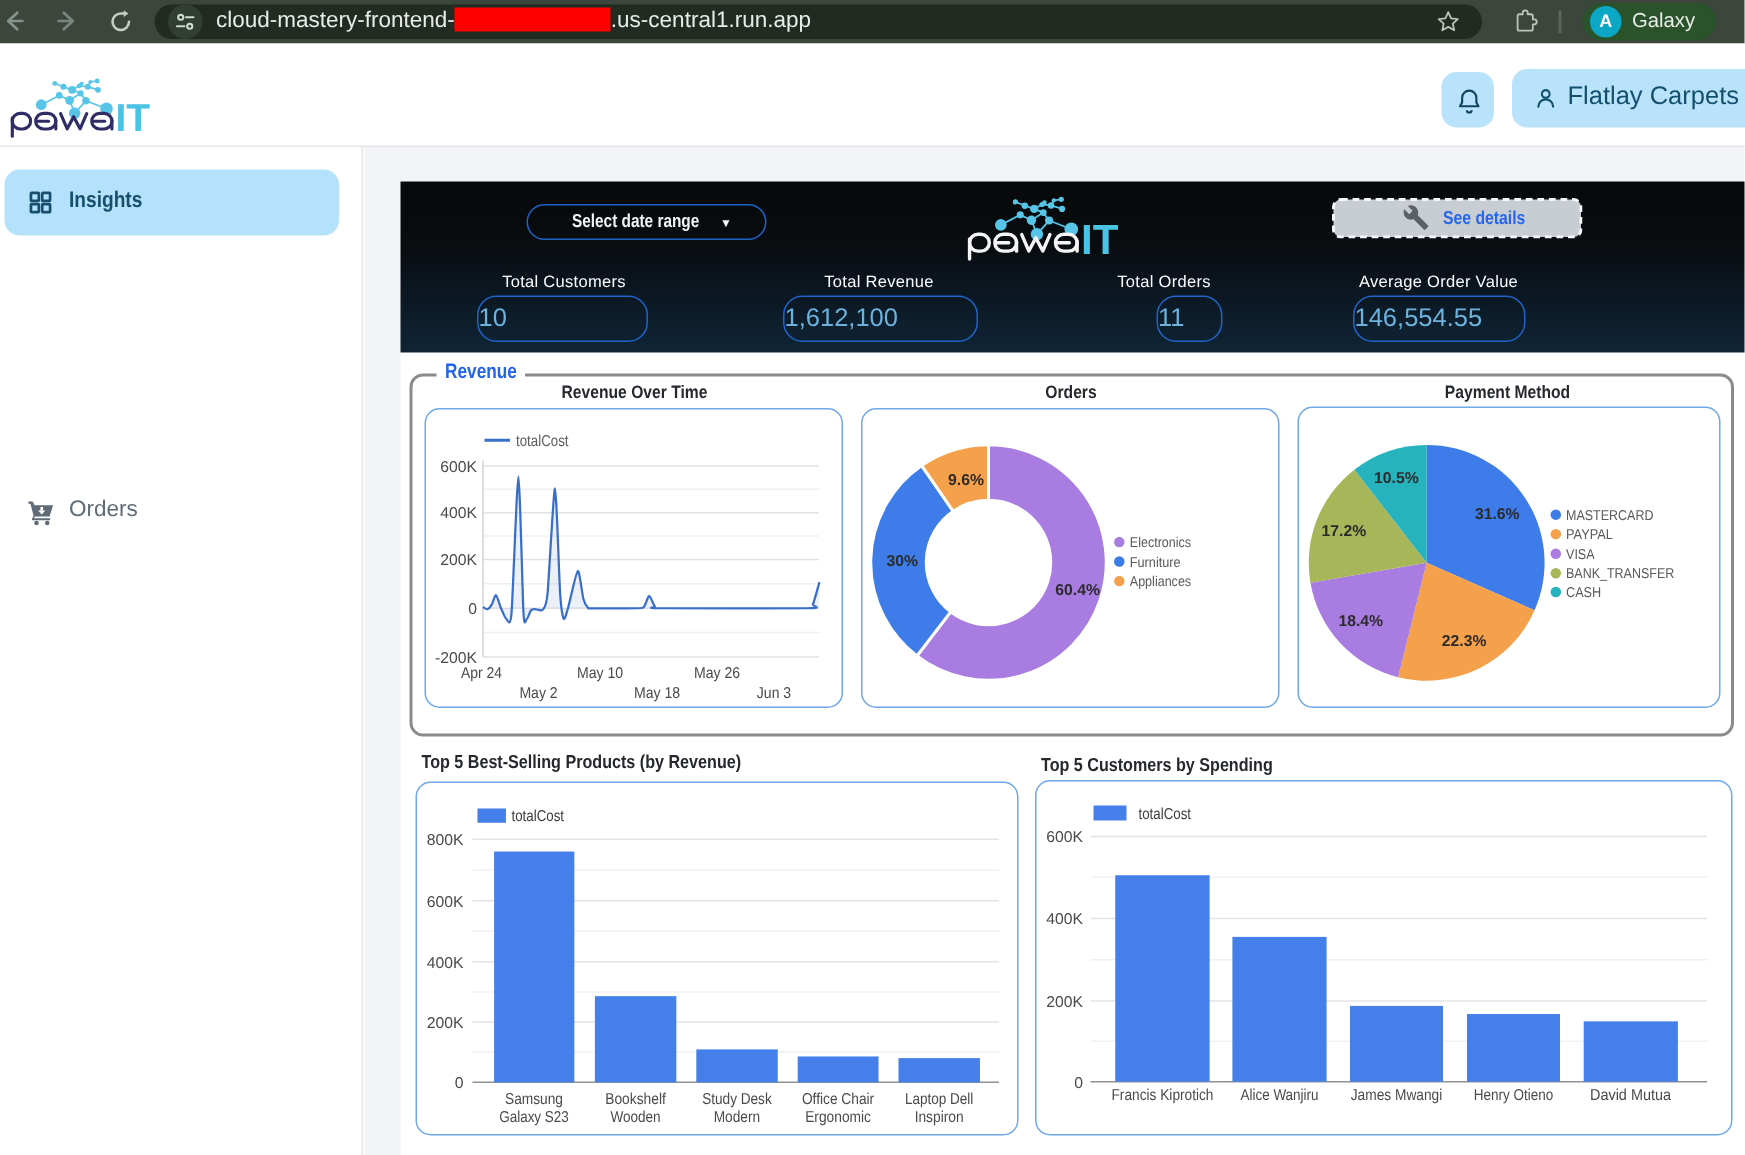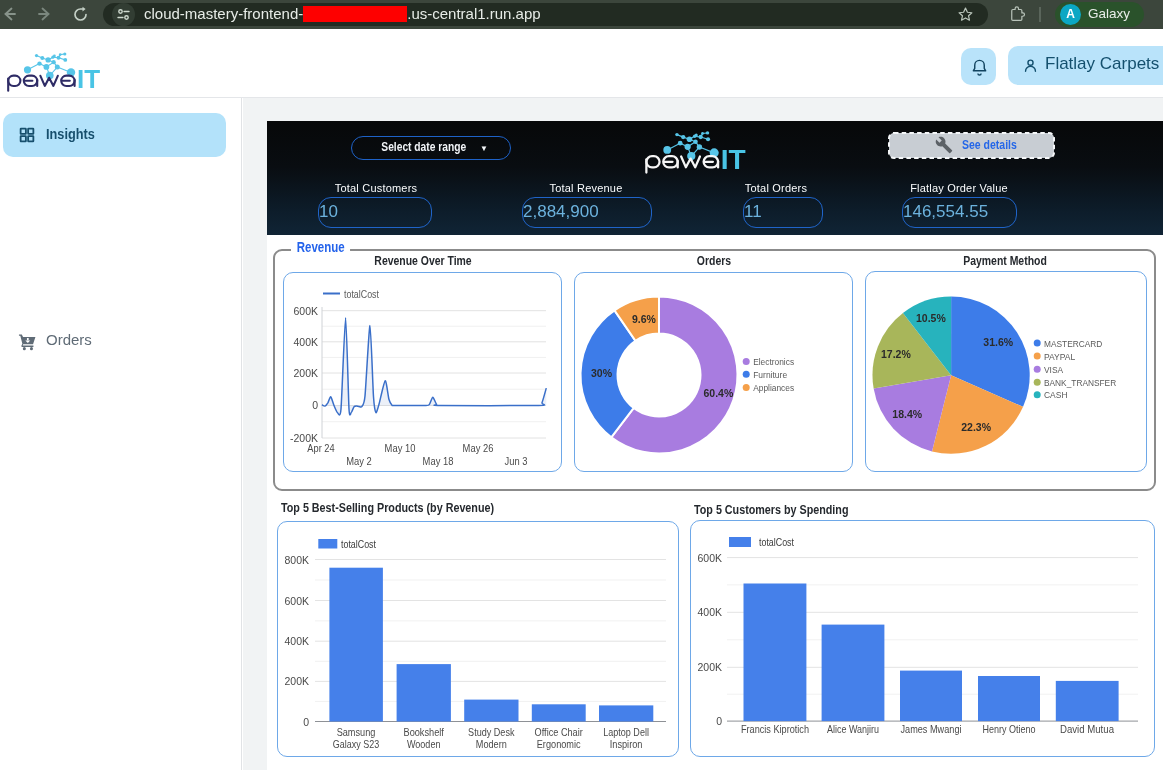--- a/index.html
+++ b/index.html
@@ -219,24 +219,24 @@
             <rect x="1" y="1" width="165" height="25" rx="5" fill="#c8cdd3" stroke="#f4f6f8" stroke-width="2" stroke-dasharray="4.5,3.2"></rect>
           </svg>
           <svg style="position:absolute;left:47px;top:4px" width="18" height="18" viewBox="0 0 24 24">
             <path d="M22.7 19l-9.1-9.1c.9-2.3.4-5-1.5-6.9-2-2-5-2.4-7.4-1.3L9 6 6 9 1.6 4.7C.4 7.1.9 10.1 2.9 12.1c1.9 1.9 4.6 2.4 6.9 1.5l9.1 9.1c.4.4 1 .4 1.4 0l2.3-2.3c.5-.4.5-1.1.1-1.4z" fill="#5c6166"></path>
           </svg>
           <span style="color:#2567e8;font-size:12.5px;font-weight:bold;position:absolute;left:74px;top:6px;display:inline-block;transform:scaleX(0.84);transform-origin:left center">See details</span>
         </div>
     <div class="statlbl" style="left:39px;width:140px">Total Customers</div>
     <div class="statlbl" style="left:249px;width:140px">Total Revenue</div>
     <div class="statlbl" style="left:439px;width:140px">Total Orders</div>
-    <div class="statlbl" style="left:619px;width:146px">Flatlay Order Value</div>
+    <div class="statlbl" style="left:619px;width:146px">Average Order Value</div>
     <div class="statbox" style="left:51px;width:114px">10</div>
-    <div class="statbox" style="left:255px;width:130px">2,884,900</div>
-    <div class="statbox" style="left:476px;width:80px">11</div>
+    <div class="statbox" style="left:255px;width:130px">1,612,100</div>
+    <div class="statbox" style="left:504px;width:44px">11</div>
     <div class="statbox" style="left:635px;width:115px">146,554.55</div>
   </div>
 
   <div id="fset">
         <div id="fleg">Revenue</div>
       </div>
   <div class="ctitle" style="left:16px">Revenue Over Time</div>
   <div class="ctitle" style="left:307px">Orders</div>
   <div class="ctitle" style="left:598px">Payment Method</div>
 

